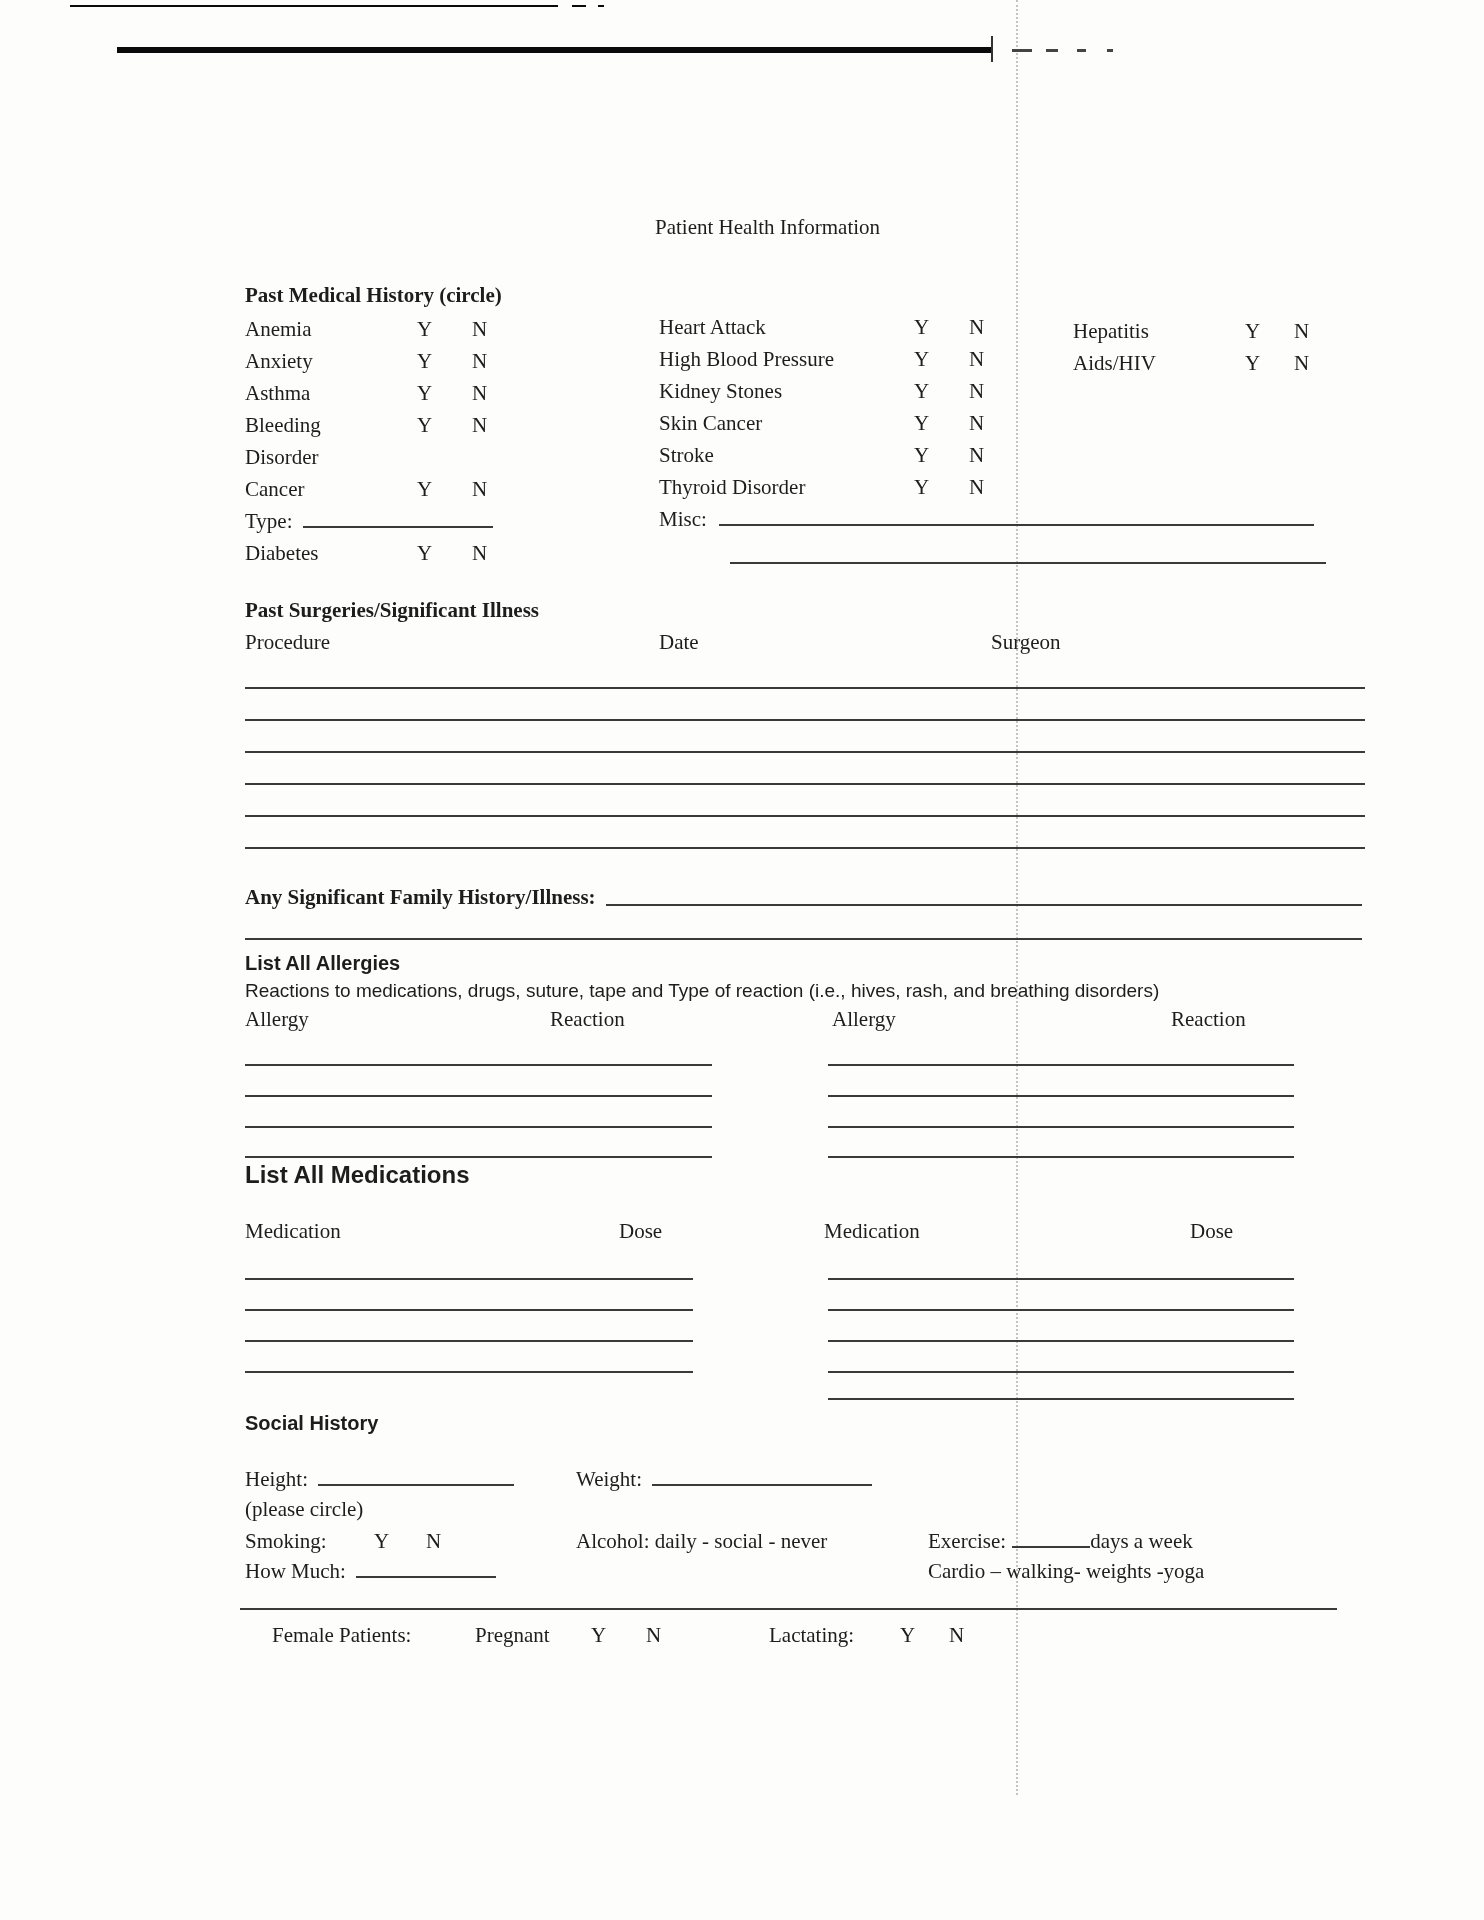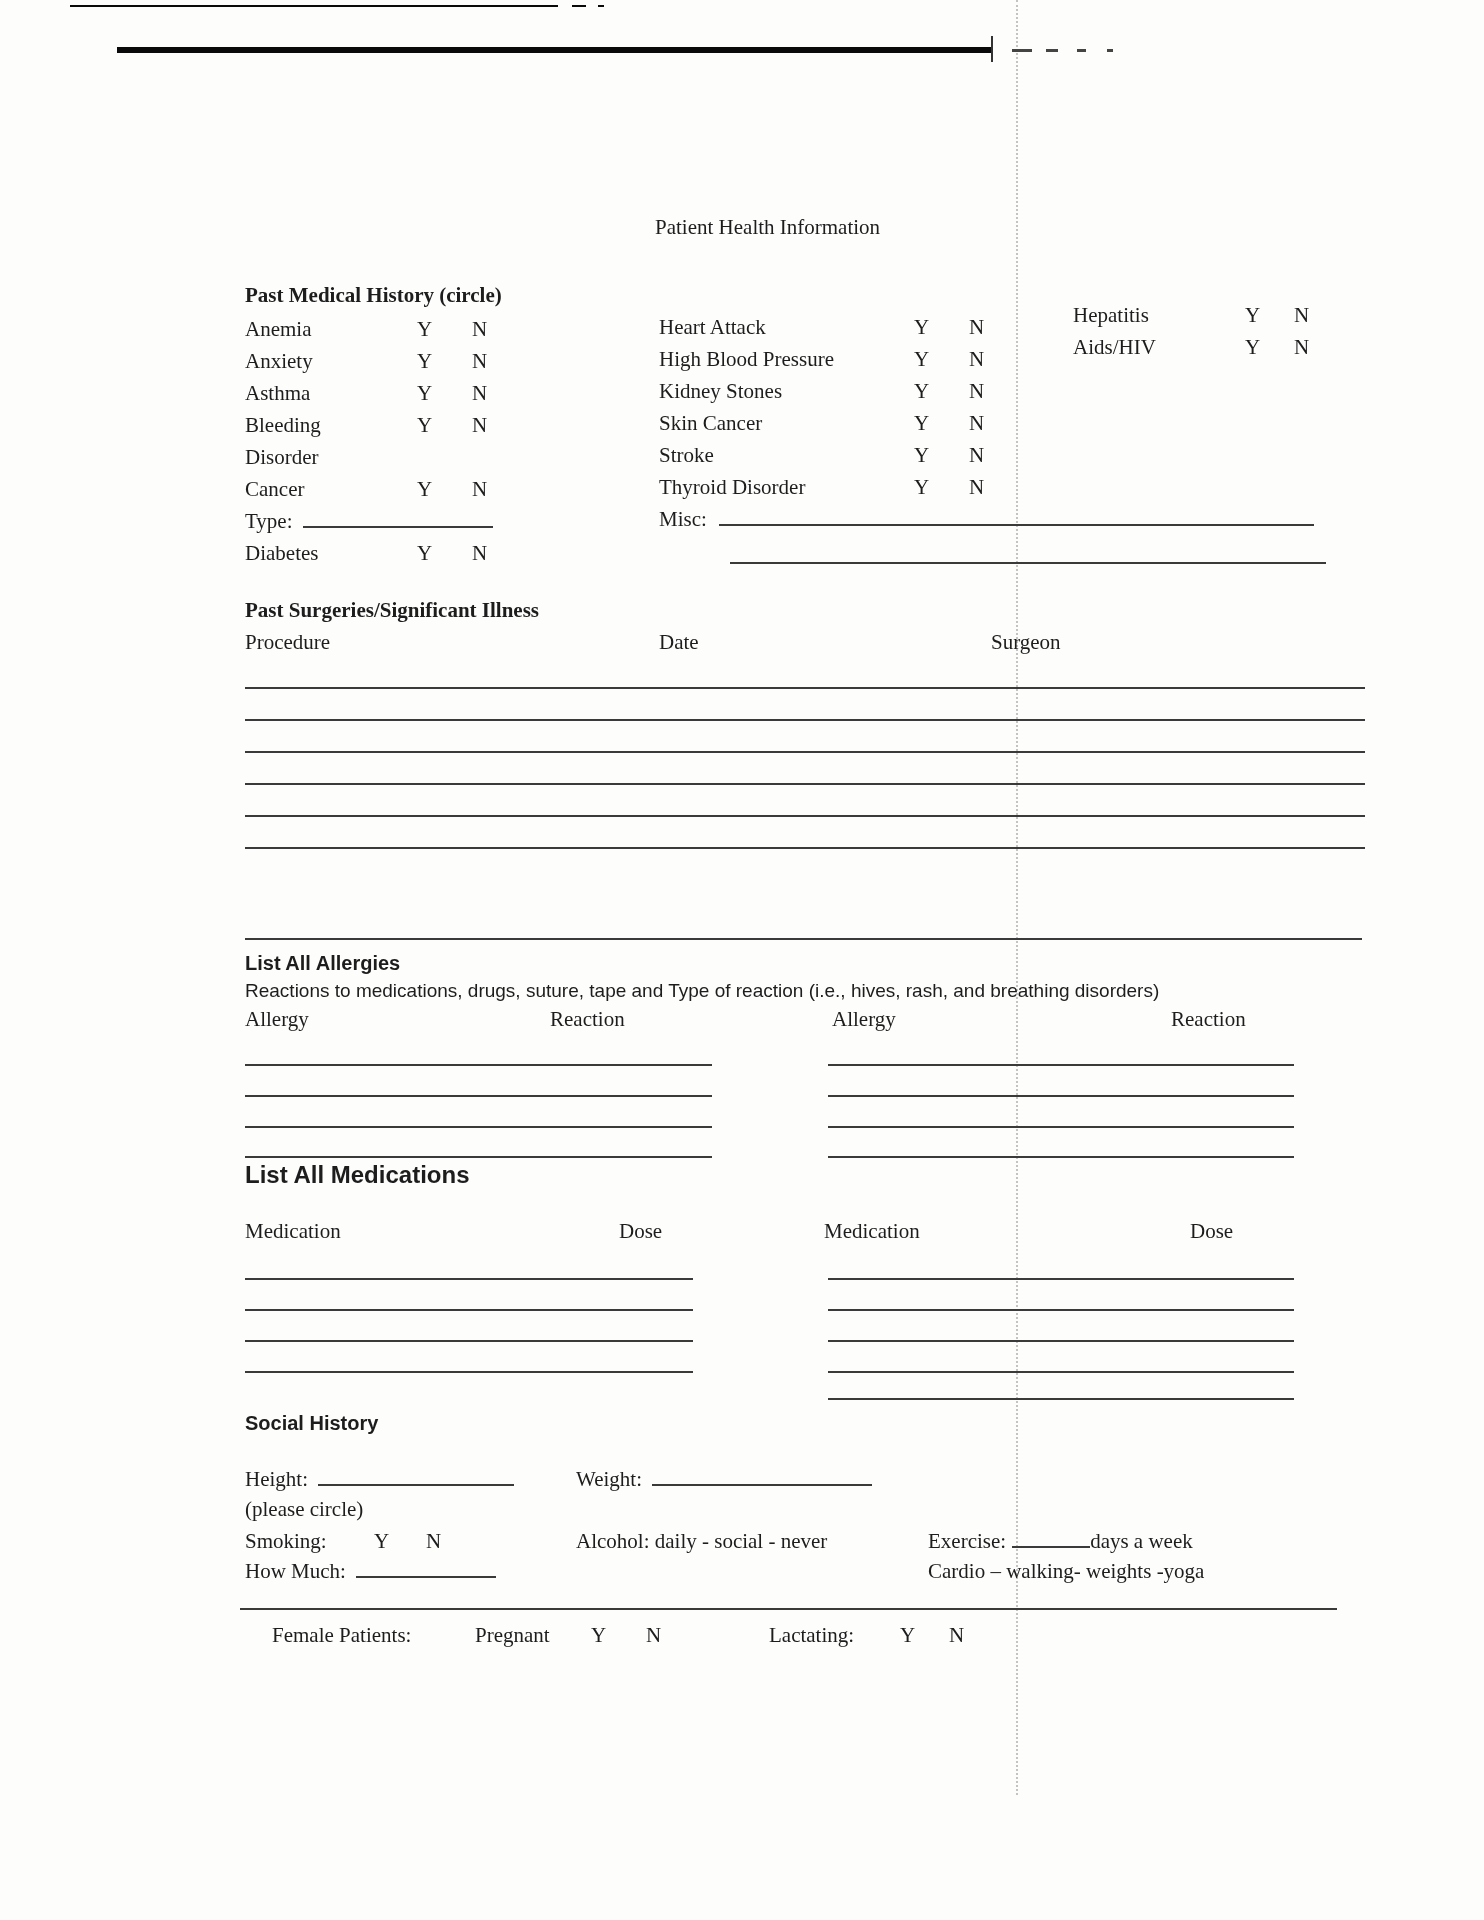--- a/index.html
+++ b/index.html
@@ -113,21 +113,21 @@
       <span>Thyroid Disorder</span>
       <span class="yn yn-y">Y</span>
       <span class="yn yn-n">N</span>
     </div>
     <div class="yn-row">
       <span>Misc:</span><span class="inline-line" style="width:595px;margin-left:12px;"></span>
     </div>
   </div>
   <div class="rule" style="left:730px;top:562px;width:596px;"></div>
 
-  <div class="abs t c3" style="left:1073px;top:302px;width:280px;">
+  <div class="abs t c3" style="left:1073px;top:318px;width:280px;">
     <div class="yn-row">
       <span>Hepatitis</span>
       <span class="yn yn-y">Y</span>
       <span class="yn yn-n">N</span>
     </div>
     <div class="yn-row">
       <span>Aids/HIV</span>
       <span class="yn yn-y">Y</span>
       <span class="yn yn-n">N</span>
     </div>
@@ -137,20 +137,24 @@
   <div class="abs t" style="left:245px;top:629px;">Procedure</div>
   <div class="abs t" style="left:659px;top:629px;">Date</div>
   <div class="abs t" style="left:991px;top:629px;">Surgeon</div>
   <div class="rule" style="left:245px;top:687px;width:1120px;"></div>
   <div class="rule" style="left:245px;top:719px;width:1120px;"></div>
   <div class="rule" style="left:245px;top:751px;width:1120px;"></div>
   <div class="rule" style="left:245px;top:783px;width:1120px;"></div>
   <div class="rule" style="left:245px;top:815px;width:1120px;"></div>
   <div class="rule" style="left:245px;top:847px;width:1120px;"></div>
 
+  <div class="abs t flexline" style="left:245px;top:884px;width:1117px;">
+    <span class="bold">Any Significant Family History/Illness:</span>
+    <span class="fill"></span>
+  </div>
   <div class="rule" style="left:245px;top:938px;width:1117px;"></div>
 
   <div class="abs t bold sans" style="left:245px;top:950px;font-size:20px;">List All Allergies</div>
   <div class="abs note sans" style="left:245px;top:979px;">Reactions to medications, drugs, suture, tape and Type of reaction (i.e., hives, rash, and breathing disorders)</div>
   <div class="abs t" style="left:245px;top:1006px;">Allergy</div>
   <div class="abs t" style="left:550px;top:1006px;">Reaction</div>
   <div class="abs t" style="left:832px;top:1006px;">Allergy</div>
   <div class="abs t" style="left:1171px;top:1006px;">Reaction</div>
   <div class="rule" style="left:245px;top:1064px;width:467px;"></div>
   <div class="rule" style="left:245px;top:1095px;width:467px;"></div>

